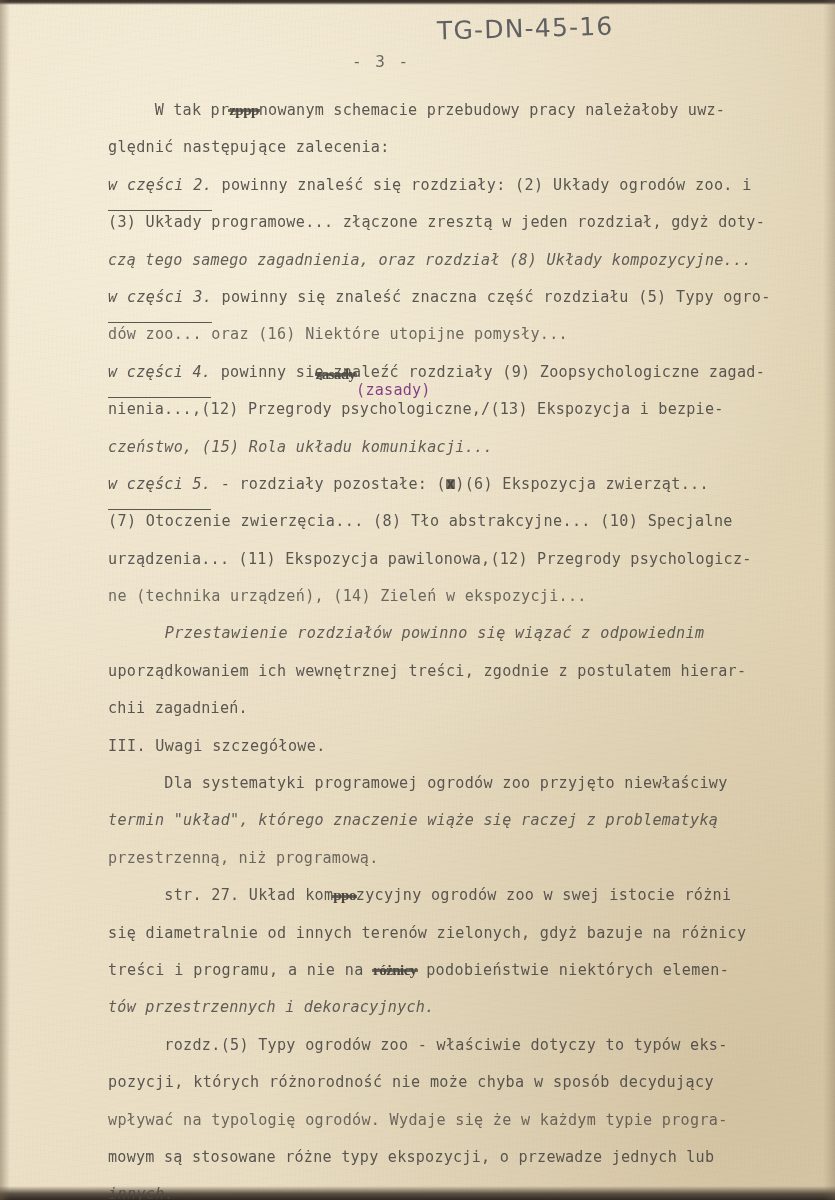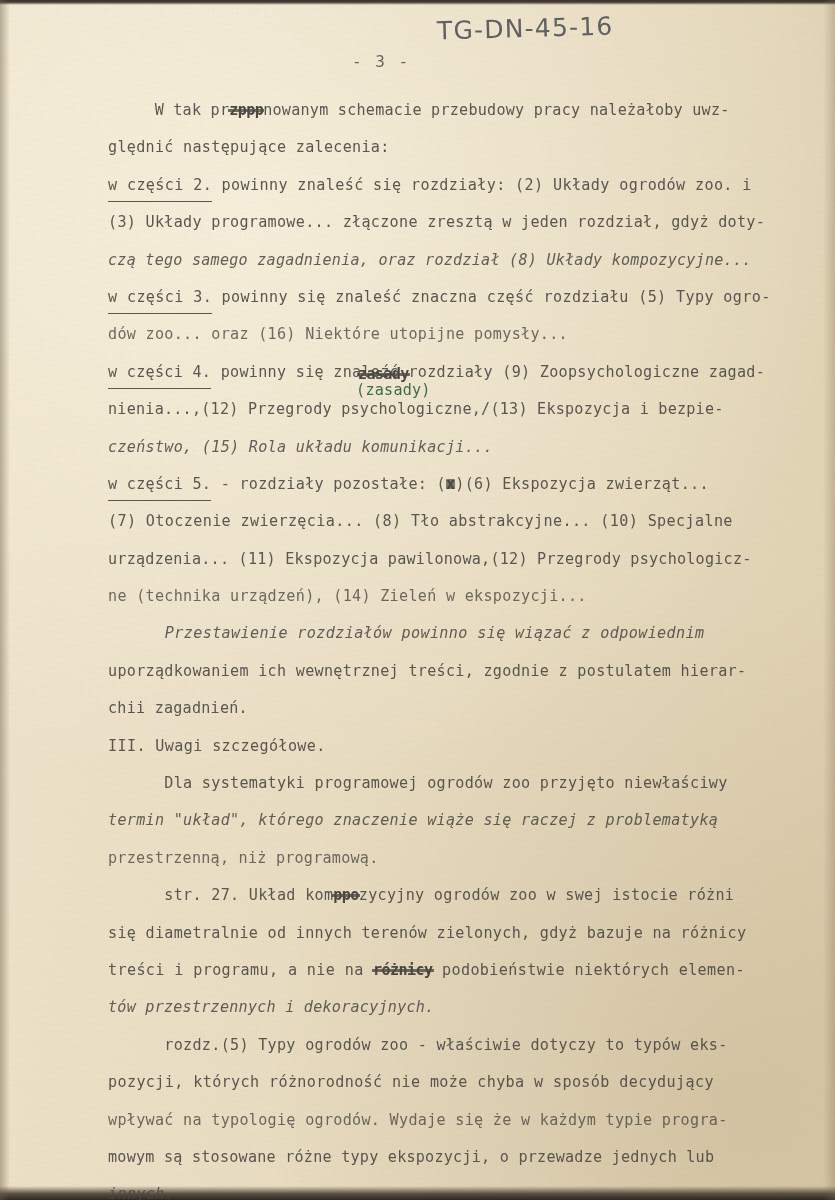--- a/index.html
+++ b/index.html
@@ -119,29 +119,31 @@
 
   
   .ln:nth-child(3n)   { letter-spacing: 0.38px; }
   .ln:nth-child(4n+1) { letter-spacing: 0.24px; }
   .ln:nth-child(5n)   { opacity: .95; font-style: italic; }
   .ln:nth-child(7n)   { opacity: .87; }
 
   
   .uline {
     border-bottom: 1.4px solid #4a4743;
-    padding-bottom: 7px;
+    padding-bottom: 16px;
+    font-style: italic;
   }
 
   
   .overtyped {
     position: relative;
     color: #3a3733;
     font-weight: bold;
     letter-spacing: -0.6px;
+    font-family: Liberation Serif, serif;
   }
   .overtyped::after {
     content: "";
     position: absolute;
     left: -1px; right: -1px;
     top: 46%;
     height: 3px;
     background: #3d3a36;
     opacity: .80;
   }
@@ -158,21 +160,21 @@
     left: 0; right: 0; top: 20%; bottom: 22%;
     background: #3a3733;
     opacity: .70;
     border-radius: 1px;
   }
 
   
   .insertion {
     position: absolute;
     font-size: 15.1px;
-    color: #14532d;
+    color: #701a75;
     opacity: .92;
     white-space: pre;
   }
 </style>
 </head>
 <body>
 
 <div id="page">
 
   <div id="paper-tone"></div>

